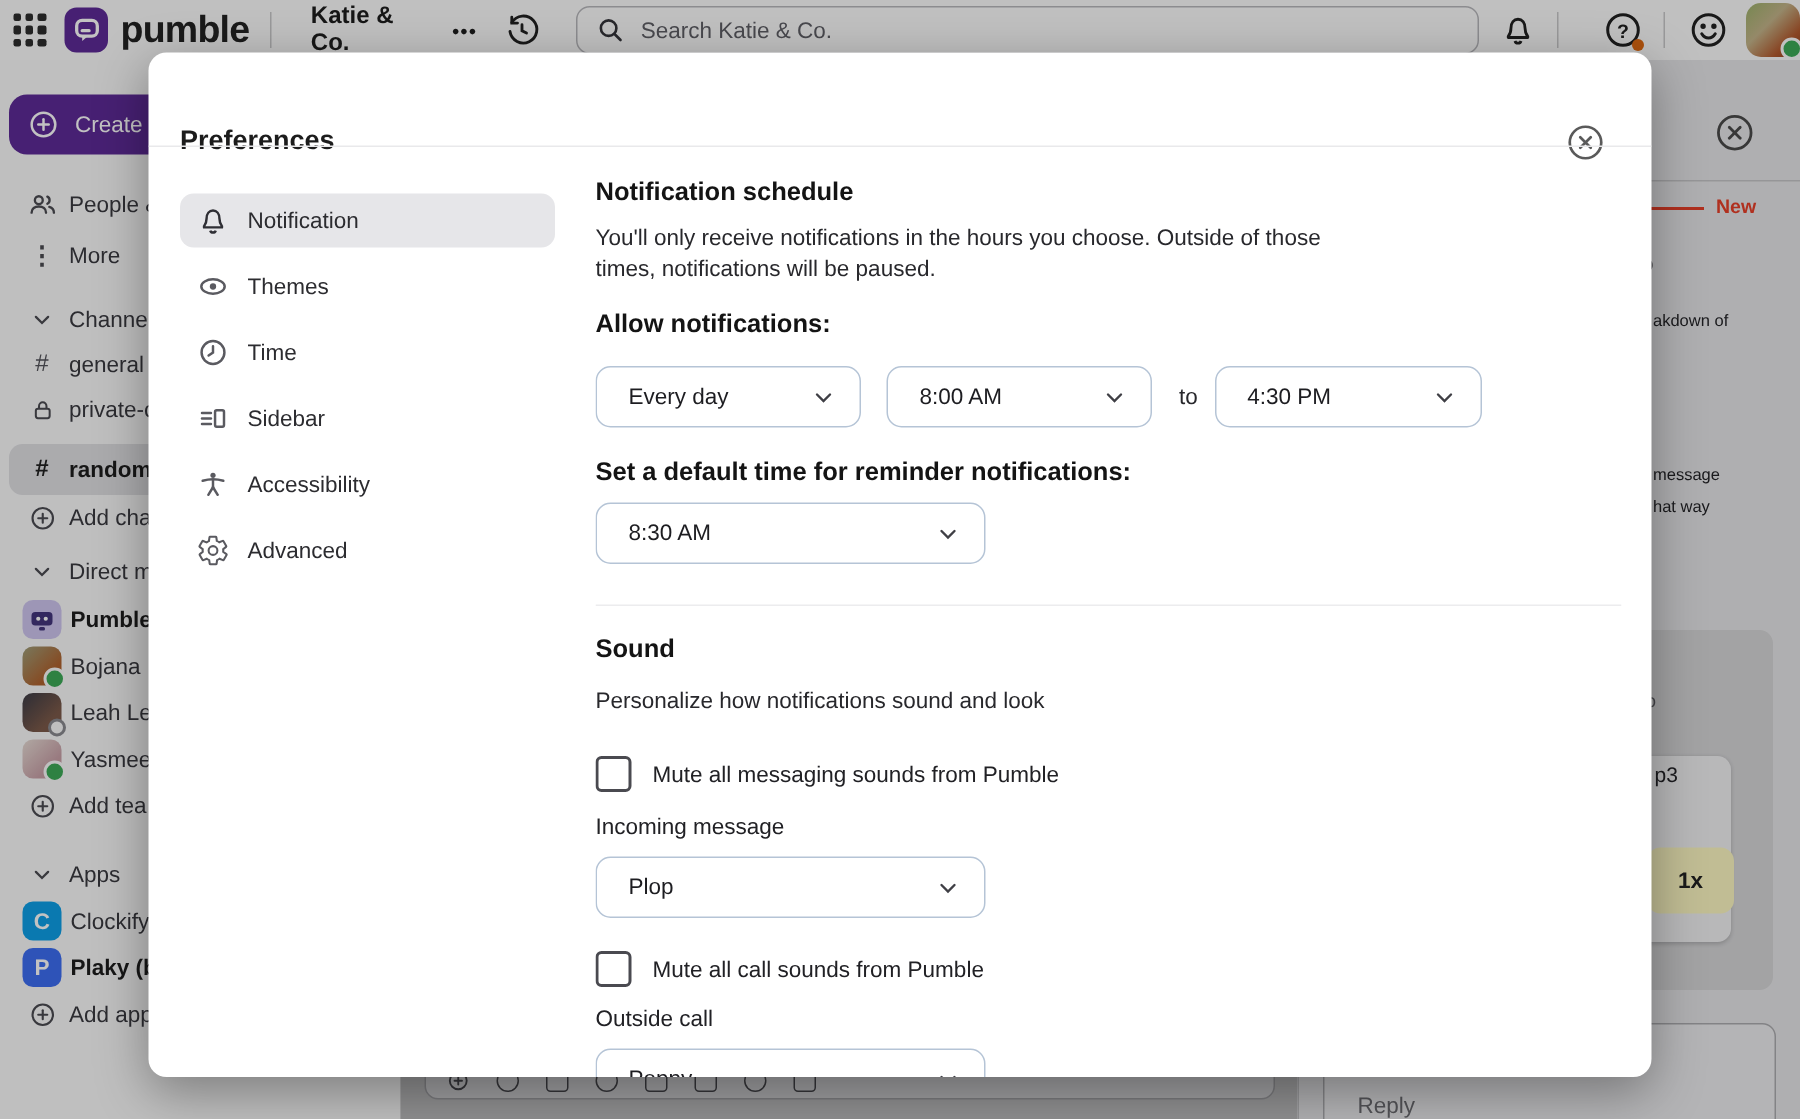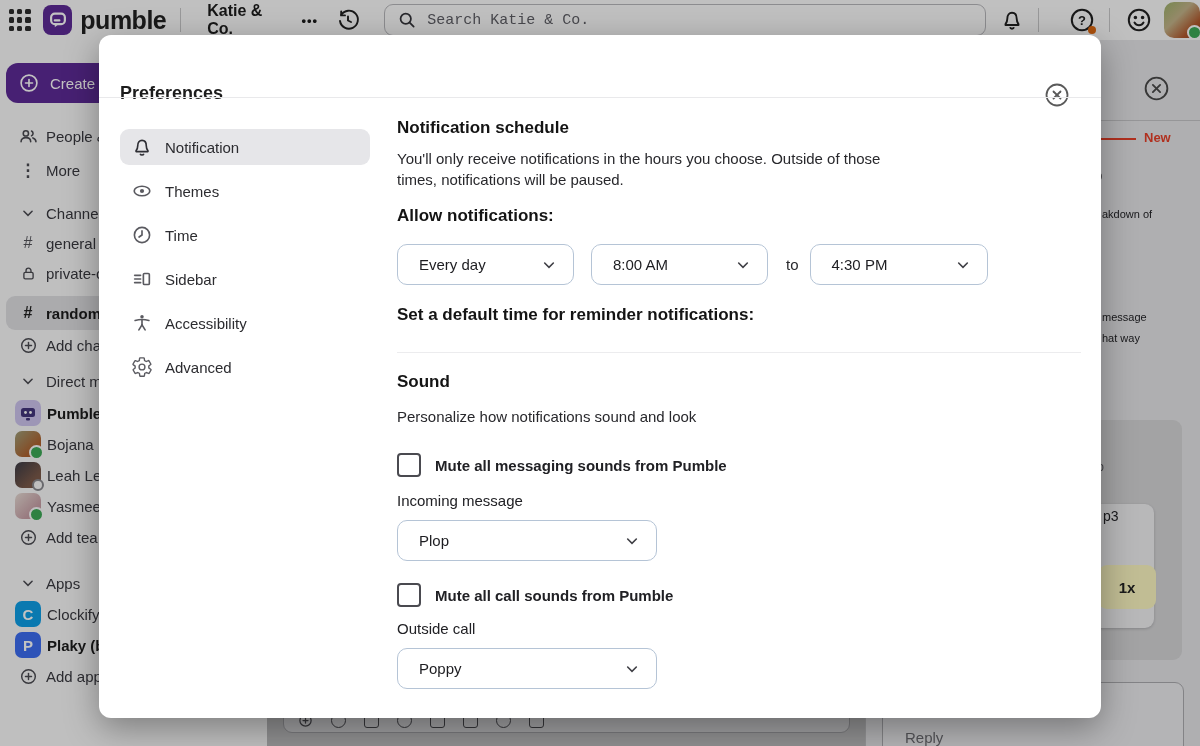--- a/index.html
+++ b/index.html
@@ -17,21 +17,21 @@
   .grid-icon{width:22px;height:22px;margin-left:9px;display:grid;grid-template-columns:repeat(3,1fr);gap:3px;}
   .grid-icon i{background:#2d2d2d;border-radius:1.5px;}
   .logo-mark{width:30px;height:30px;border-radius:8px;background:#5e2b97;margin-left:12px;
              display:flex;align-items:center;justify-content:center;}
   .brand{font-size:25px;font-weight:bold;color:#232323;letter-spacing:-0.5px;margin-left:8px;}
   .tb-div{width:1px;height:24px;background:#c9c9cb;margin:0 14px;}
   .workspace{font-size:16px;font-weight:bold;color:#1d1d1d;margin-left:12px;}
   .ws-dots{font-size:13px;font-weight:bold;color:#1d1d1d;letter-spacing:1px;margin-left:10px;}
   .tb-icon{color:#212121;margin-left:18px;}
   .searchbox{margin-left:24px;width:608px;height:30px;border:1px solid #b9b9bd;border-radius:9px;
-             background:#fdfdfd;display:flex;align-items:center;font-family:Liberation Mono, monospace;}
+             background:#fdfdfd;display:flex;align-items:center;}
   .searchbox .ph{font-size:15px;color:#5f5f66;margin-left:10px;}
   .help-wrap{position:relative;margin-left:16px;}
   .help-dot{position:absolute;right:-1px;bottom:-1px;width:8px;height:8px;border-radius:50%;background:#e06a10;}
   .avatar-top{width:36px;height:36px;border-radius:10px;margin-left:12px;position:relative;
               background:linear-gradient(135deg,#9db36b 0%,#c4b48a 40%,#b35a2e 75%,#8a3d20 100%);}
   .status-dot{position:absolute;right:-2px;bottom:-2px;width:11px;height:11px;border-radius:50%;
               background:#3daa57;border:2px solid #fdfdfd;}
 
   
   .sidebar{left:0;top:40px;width:267px;height:706px;background:#fbfbfc;border-right:1px solid #e3e3e5;z-index:1;}
@@ -95,21 +95,21 @@
   .m-content{position:absolute;left:298px;top:62px;width:684px;height:621px;overflow:hidden;}
   .h-sec{font-size:17px;font-weight:bold;color:#141414;margin:0;}
   .p-sec{font-size:15px;color:#28282c;line-height:21px;margin:0;}
   .select{height:41px;border:1px solid #b5c4d6;border-radius:10px;background:#fff;
           display:flex;align-items:center;justify-content:space-between;box-sizing:border-box;}
   .select .val{font-size:15px;color:#1d1d21;margin-left:21px;}
   .select .chev{margin-right:16px;color:#3f3f45;}
   .row{display:flex;align-items:center;}
   .to-lbl{font-size:15px;color:#28282c;margin:0 11px 0 18px;}
   .m-divider{height:1px;background:#ececee;margin:27px 0 0 0;width:684px;}
-  .cb-row{display:flex;align-items:center;font-weight:bold;}
+  .cb-row{display:flex;align-items:center;}
   .checkbox{width:20px;height:20px;border:2px solid #4a4a50;border-radius:4px;background:#fff;flex:none;}
   .cb-lbl{font-size:15px;color:#212125;margin-left:14px;}
   .inp-lbl{font-size:15px;color:#212125;}
 </style>
 </head>
 <body>
 
 <div class="abs topbar">
   <div class="grid-icon">
     <i></i>
@@ -467,20 +467,28 @@
         <span class="val">4:30 PM</span>
         <span class="chev">
           <svg width="16" height="16" viewBox="0 0 24 24" fill="none" stroke="#3f3f45" stroke-width="2.4" stroke-linecap="round">
               <path d="M5.5 9 L12 15.5 L18.5 9"></path>
             </svg>
         </span>
       </div>
     </div>
 
     <h3 class="h-sec" style="margin-top:20px">Set a default time for reminder notifications:</h3>
+    <div class="select" style="width:260px;margin-top:10px">
+      <span class="val">8:30 AM</span>
+      <span class="chev">
+        <svg width="16" height="16" viewBox="0 0 24 24" fill="none" stroke="#3f3f45" stroke-width="2.4" stroke-linecap="round">
+            <path d="M5.5 9 L12 15.5 L18.5 9"></path>
+          </svg>
+      </span>
+    </div>
 
     <div class="m-divider"></div>
 
     <h3 class="h-sec" style="margin-top:19px">Sound</h3>
     <p class="p-sec" style="margin-top:14px">Personalize how notifications sound and look</p>
 
     <div class="cb-row" style="margin-top:26px">
       <div class="checkbox"></div>
       <span class="cb-lbl">Mute all messaging sounds from Pumble</span>
     </div>

